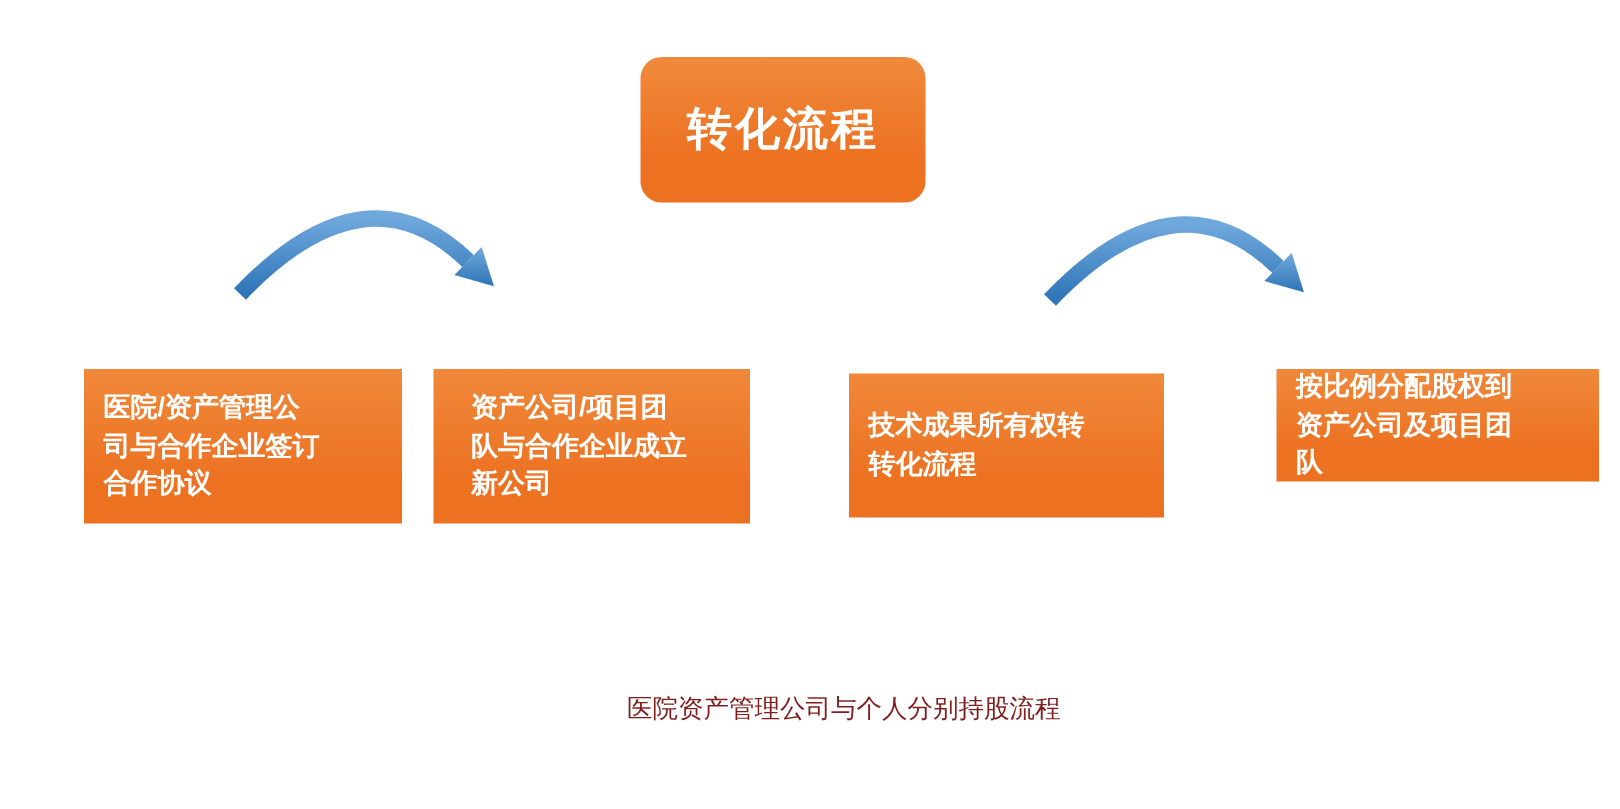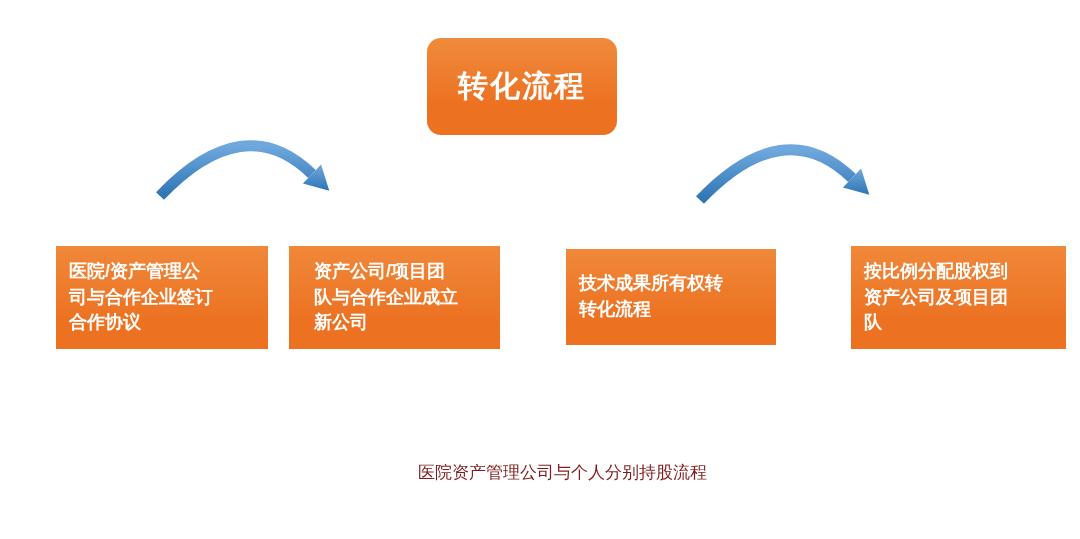--- a/index.html
+++ b/index.html
@@ -34,21 +34,21 @@
     font-size: 18px;
     line-height: 1.42;
     display: flex; align-items: center;
     padding: 0 13px;
     box-sizing: border-box;
   }
   .step span { white-space: pre-line; }
   .step1 { left: 15px;  top: 246px; width: 212px; height: 103px; margin-left: 41px; }
   .step2 { left: 289px; top: 246px; width: 211px; height: 103px; padding-left: 25px; }
   .step3 { left: 566px; top: 249px; width: 210px; height: 96px;  }
-  .step4 { left: 851px; top: 246px; width: 215px; height: 103px; }
+  .step4 { left: 851px; top: 246px; width: 215px; height: 75px; }
   .arrow {
     position: absolute;
     width: 185px; height: 66px;
   }
   .arrow-left  { left: 152px; top: 136px; }
   .arrow-right { left: 692px; top: 140px; }
   .caption {
     position: absolute;
     left: 0; right: 0;
     top: 461px;

